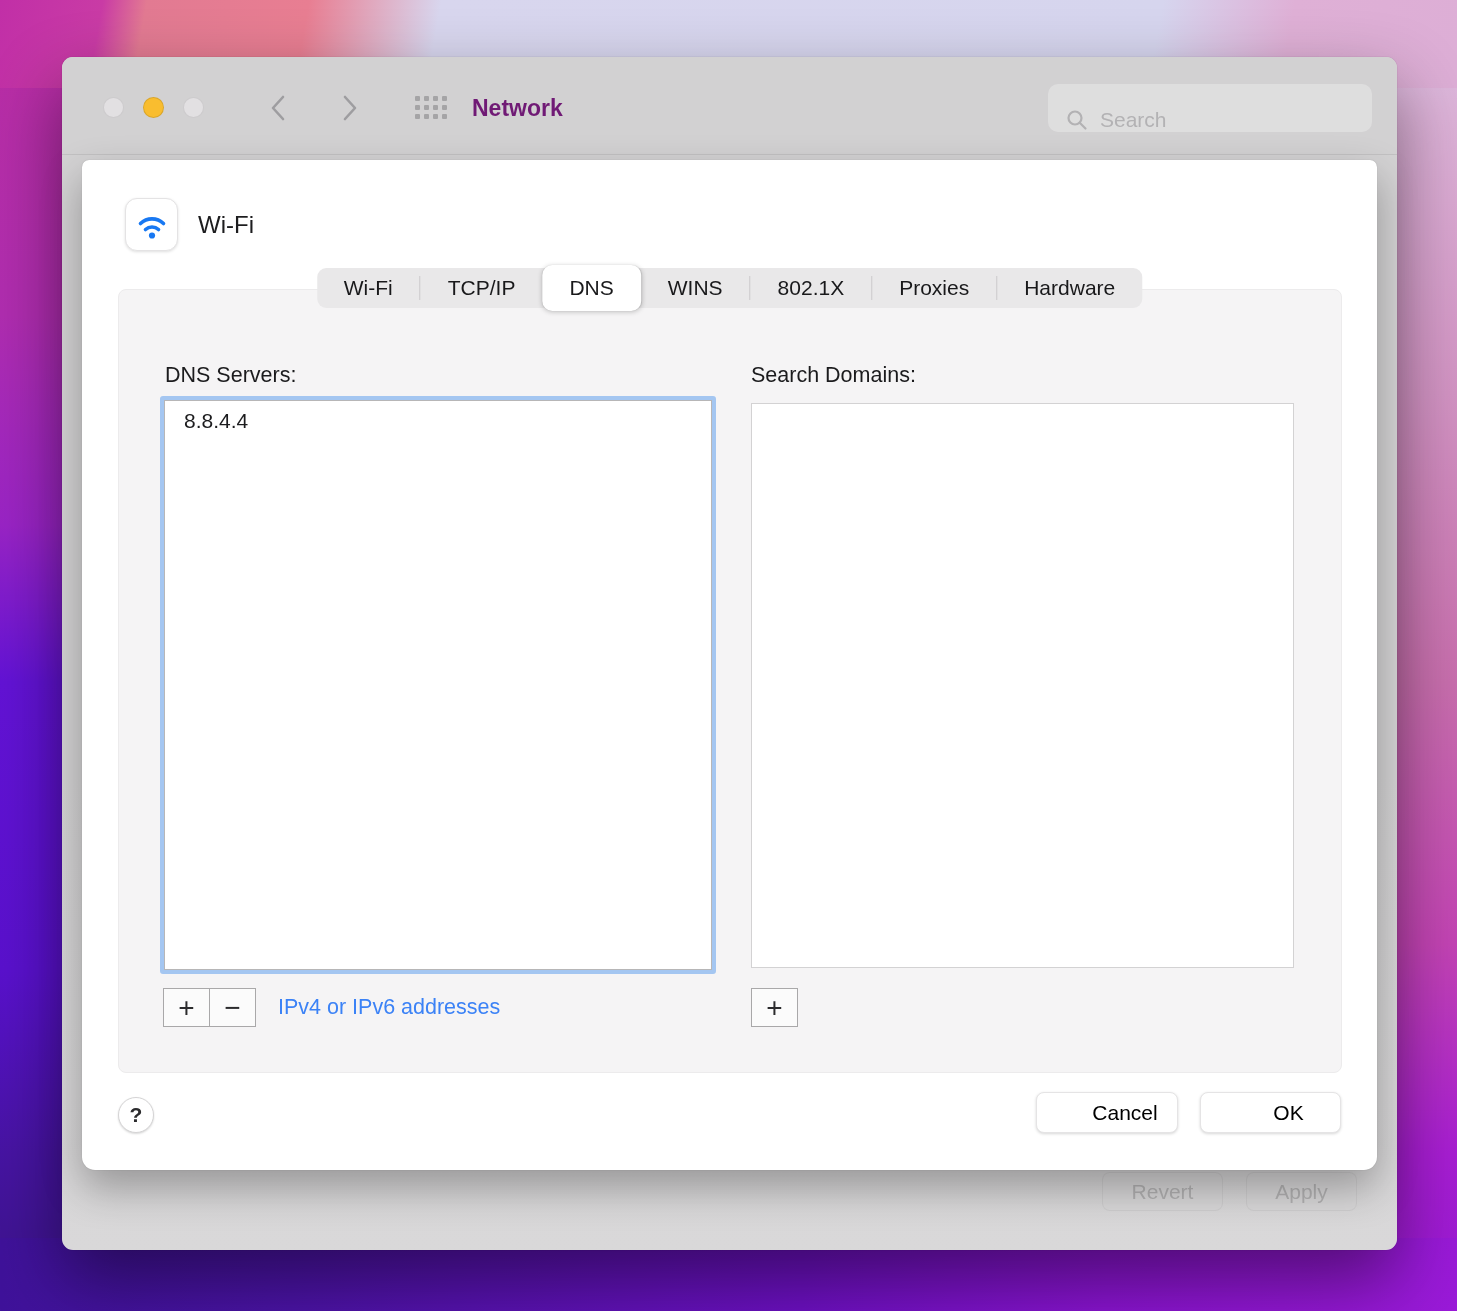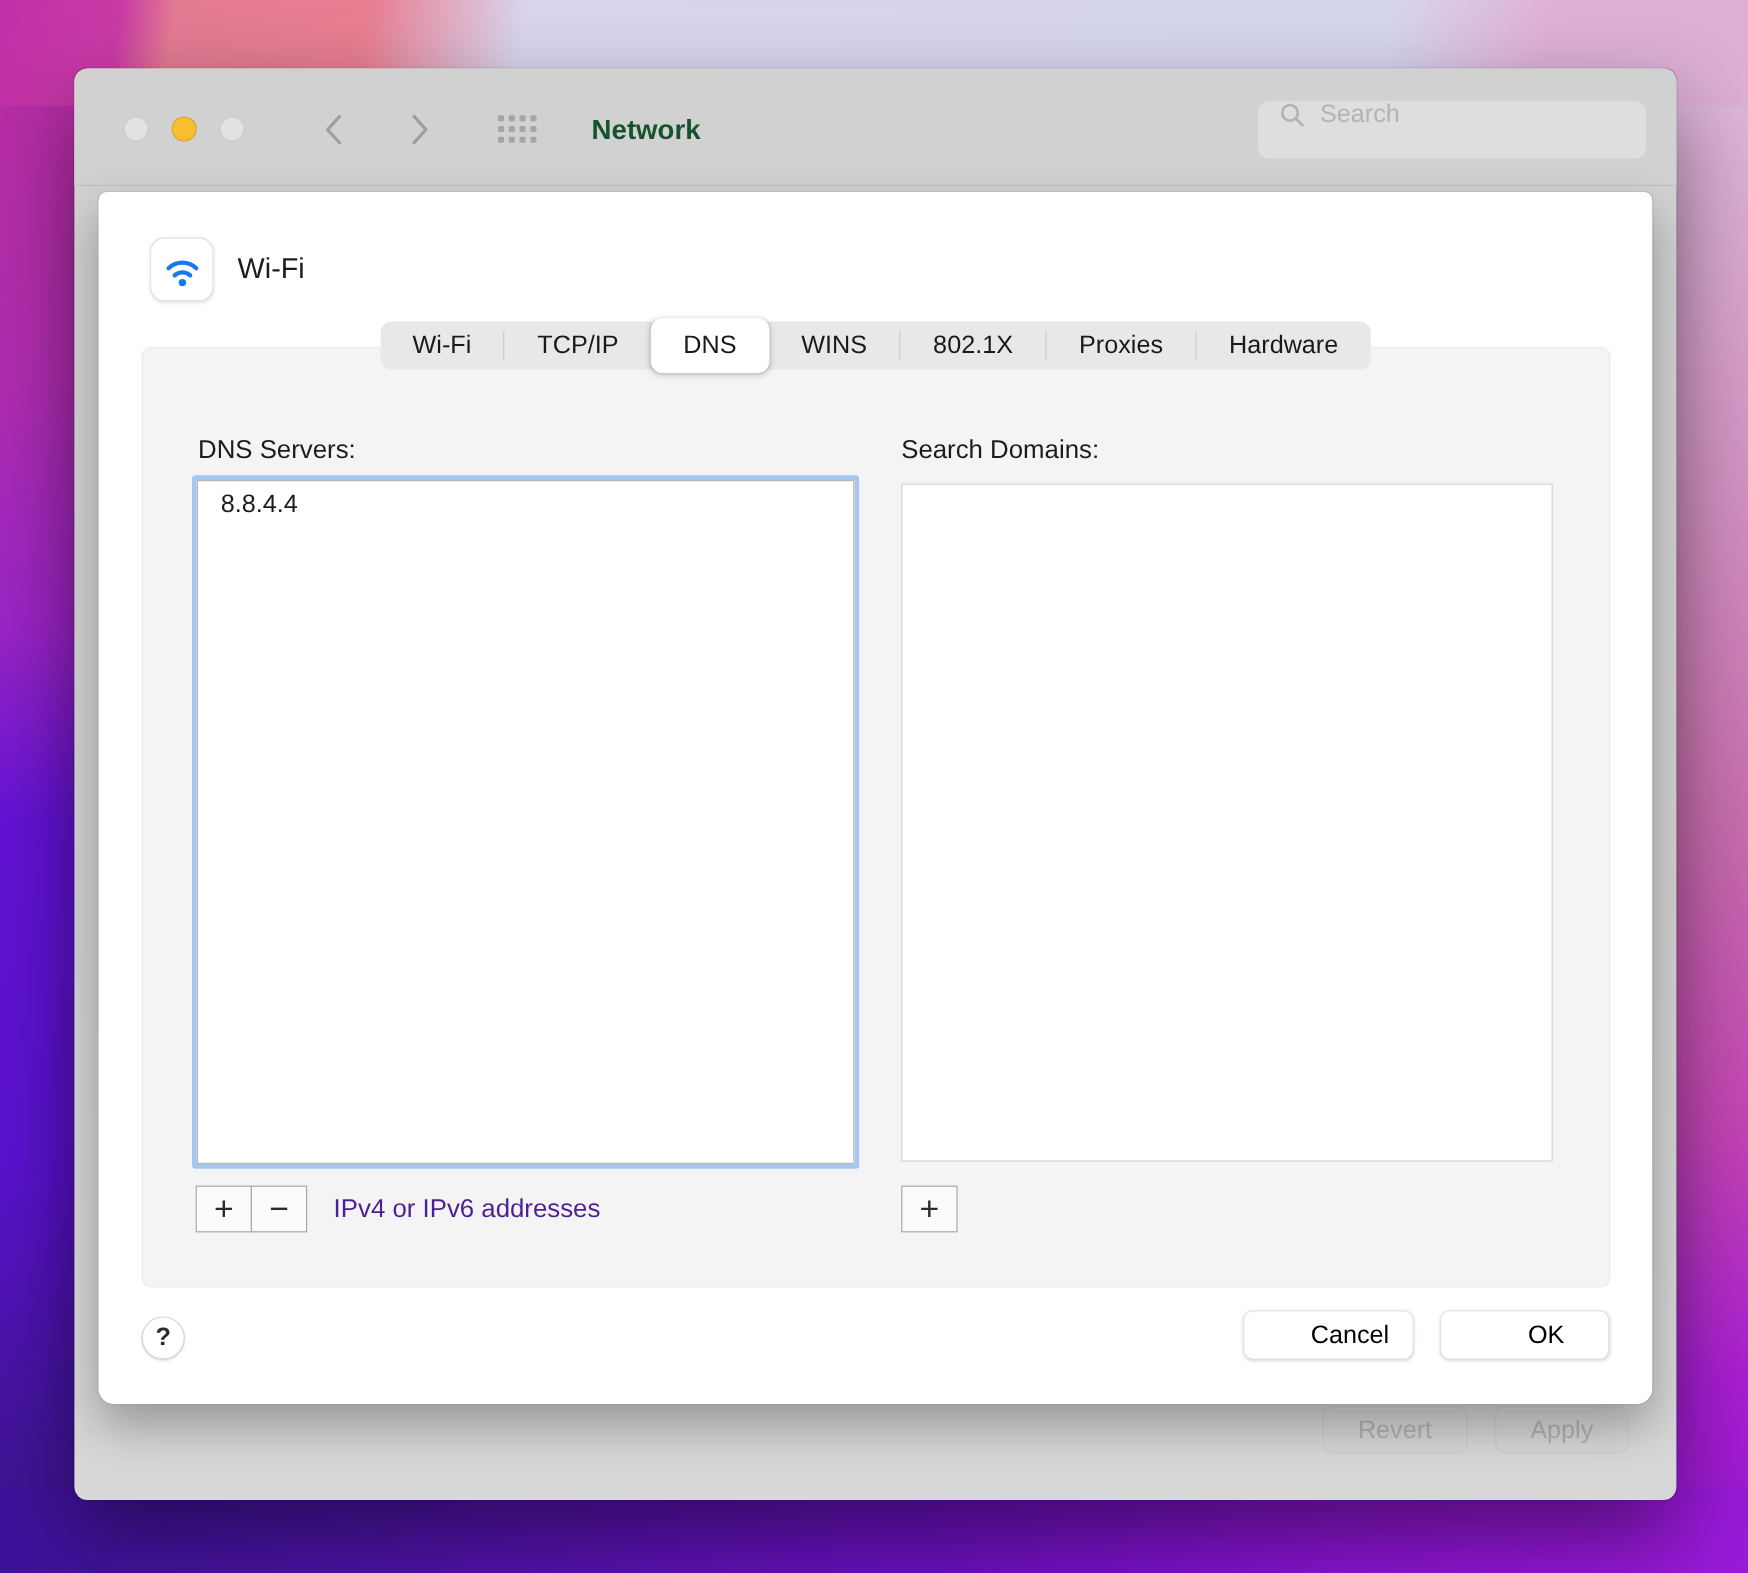--- a/index.html
+++ b/index.html
@@ -28,23 +28,23 @@
   .traffic-lights { position:absolute; left:41px; top:40px; display:flex; gap:19px; }
   .tl { width:21px; height:21px; border-radius:50%; }
   .tl-gray { background:#E2E0E2; border:1px solid rgba(0,0,0,0.09); }
   .tl-yellow { background:#F9BD2F; border:1px solid rgba(0,0,0,0.12); }
   .nav-btn { position:absolute; top:36px; width:30px; height:30px; display:flex; align-items:center; justify-content:center; }
   .nav-back { left:201px; } .nav-fwd { left:273px; }
   .grid-icon { position:absolute; left:353px; top:39px; width:32px; height:23px;
     display:grid; grid-template-columns:repeat(4,5px); grid-template-rows:repeat(3,5px); gap:4px; }
   .grid-icon span { background:#A5A4A6; border-radius:1px; }
   .win-title { position:absolute; left:410px; top:36px; height:30px; line-height:30px;
-    font-size:23px; font-weight:700; color:#14532d;margin-left:21px; }
+    font-size:23px; font-weight:700; color:#701a75; }
   .search-field { position:absolute; left:986px; top:27px; width:324px; height:48px;
-    border-radius:10px; background:rgba(255,255,255,0.28); display:flex; align-items:flex-start; padding-left:17px; }
+    border-radius:10px; background:rgba(255,255,255,0.28); display:flex; align-items:flex-end; padding-left:17px; }
   .search-field .ph { font-size:21px; color:#B3B2B4; margin-left:11px; }
 
   .footer-btn { position:absolute; height:39px; border-radius:8px; background:#D8D7D8;
     border:1px solid rgba(0,0,0,0.045); color:#B2B1B2; font-size:21px;
     display:flex; align-items:center; justify-content:center;text-align:center; }
   .btn-revert { left:1040px; top:1115px; width:121px; }
   .btn-apply  { left:1184px; top:1115px; width:111px; }
 
   
   .sheet { position:absolute; left:20px; top:103px; width:1295px; height:1010px; background:#FFFFFF;
@@ -83,21 +83,21 @@
 
   .btn-group { position:absolute; display:flex; }
   .dns-group { left:81px; top:828px; }
   .sd-group  { left:669px; top:828px; }
   .sq-btn { width:47px; height:39px; border:1px solid #A9A8A9; background:#FBFBFB;
     display:flex; align-items:center; justify-content:center;
     font-size:28px; font-weight:400; color:#2B2B2D; }
   .sq-btn + .sq-btn { margin-left:-1px; }
   .sq-btn.disabled { border-color:#D8D7D8; color:#C9C8C9; background:#FDFDFD; z-index:-1; }
   .hint { position:absolute; left:196px; top:828px; height:39px; line-height:39px;
-    font-size:21.5px; color:#4c1d95; }
+    font-size:21.5px; color:#3b82f6; }
 
   .help-btn { position:absolute; left:36px; top:937px; width:36px; height:36px; border-radius:50%;
     background:#FFFFFF; border:1px solid #D5D4D5; box-shadow:0 1px 2px rgba(0,0,0,0.15);
     display:flex; align-items:center; justify-content:center;
     font-size:21px; font-weight:600; color:#2B2B2D; }
   .sheet-btn { position:absolute; top:932px; height:41px; border-radius:8px; background:#FFFFFF;
     border:1px solid #E5E4E5; box-shadow:0 1px 3px rgba(0,0,0,0.16);
     display:flex; align-items:center; justify-content:center; font-size:21px; color:#000000;padding-left:36px; }
   .btn-cancel { left:954px; width:142px; }
   .btn-ok     { left:1118px; width:141px; }

